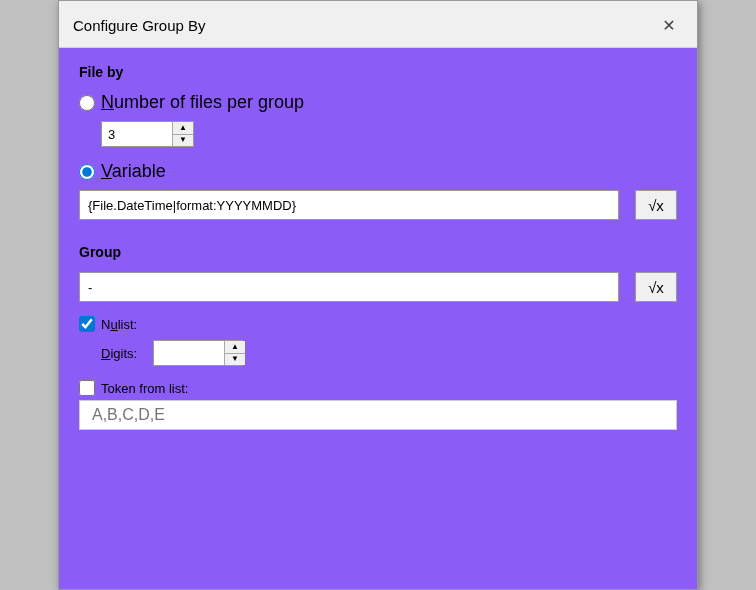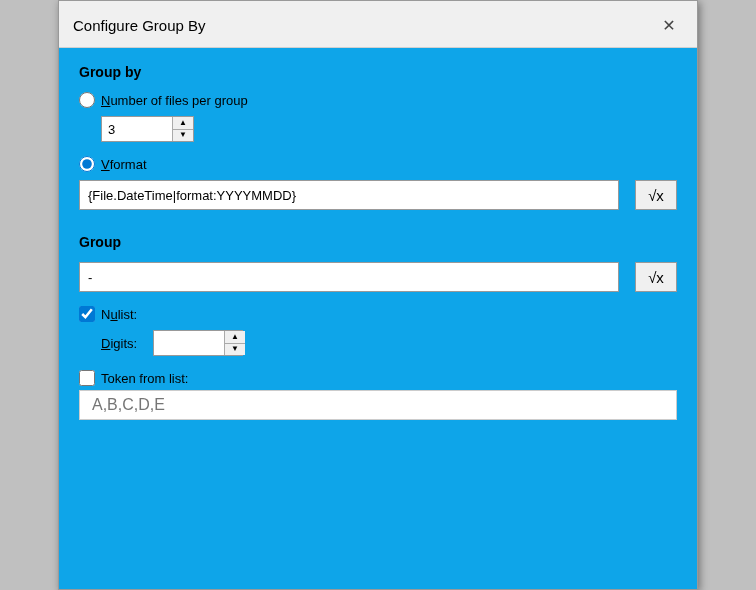--- a/index.html
+++ b/index.html
@@ -7,21 +7,21 @@
       background: #c0c0c0;
       display: flex;
       align-items: center;
       justify-content: center;
       min-height: 100vh;
       font-family: 'Segoe UI', Arial, sans-serif;
       font-size: 13px;
       color: #000;
     }
     .dialog {
-      background: #0ea5e9;
+      background: #8b5cf6;
       width: 640px;
       min-height: 590px;
       border: 1px solid #999;
       box-shadow: 2px 2px 8px rgba(0,0,0,0.4);
       display: flex;
       flex-direction: column;
     }
     .title-bar {
       background: #f0f0f0;
       padding: 10px 14px 8px 14px;
@@ -67,21 +67,21 @@
       margin-bottom: 8px;
     }
     .radio-row input[type="radio"] {
       margin: 0;
       width: 16px;
       height: 16px;
       accent-color: #0078d4;
       cursor: pointer;
     }
     .radio-label {
-      font-size: 13px;
+      font-size: 18px;
     }
     .underline { text-decoration: underline; }
     .spinner-row {
       display: flex;
       align-items: center;
       margin-left: 22px;
       margin-bottom: 14px;
     }
     .spinner-container {
       display: flex;
@@ -199,21 +199,21 @@
 <div class="dialog">
 
   <div class="title-bar">
     <span class="title-bar-title">Configure Group By</span>
     <button class="close-btn">✕</button>
   </div>
 
   <div class="dialog-body">
 
     <div class="group-by-section">
-      <div class="section-title">Group by</div>
+      <div class="section-title">File by</div>
 
       <div class="radio-row">
         <input type="radio" name="group_by" id="radio-number" style="">
         <label for="radio-number" class="radio-label">
           <span class="underline">N</span><span id="num-label-rest">umber of files per group</span>
         </label>
       </div>
 
       <div class="spinner-row">
         <div class="spinner-container">
@@ -221,21 +221,21 @@
           <div class="spinner-buttons">
             <button class="spin-btn">▲</button>
             <button class="spin-btn">▼</button>
           </div>
         </div>
       </div>
 
       <div class="radio-row">
         <input type="radio" name="group_by" id="radio-variable" checked="" style="">
         <label for="radio-variable" class="radio-label">
-          <span class="underline">V</span><span>format</span>
+          <span class="underline">V</span><span>ariable</span>
         </label>
       </div>
 
       <div class="text-input-row">
         <input class="text-input" type="text" value="{File.DateTime|format:YYYYMMDD}" style="">
         <button class="sqrt-btn">√x</button>
       </div>
     </div>
 
     <div class="section-divider"></div>

